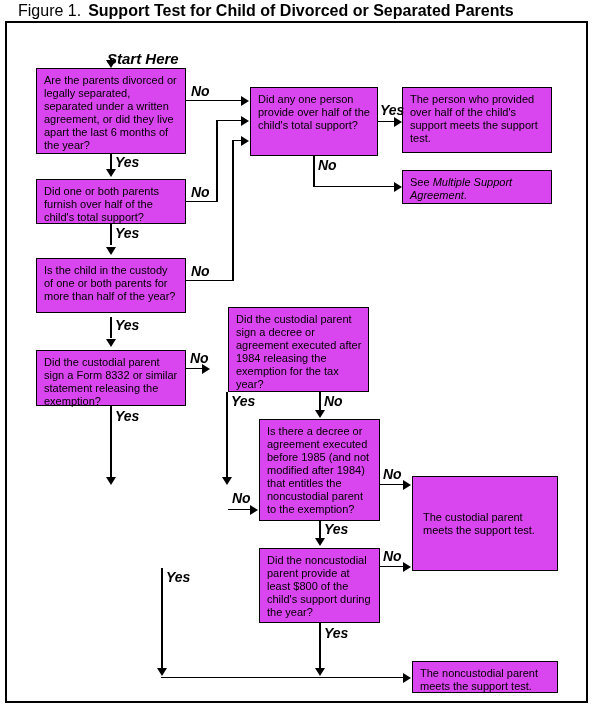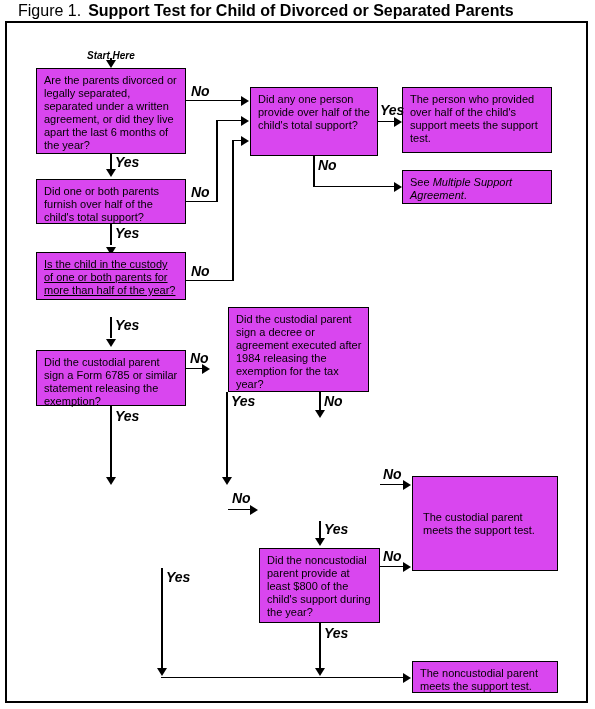--- a/index.html
+++ b/index.html
@@ -45,53 +45,54 @@
   .ar{position:absolute;width:0;height:0;z-index:4;}
   .ar-d{border-left:5px solid transparent;border-right:5px solid transparent;border-top:8px solid #000;}
   .ar-r{border-top:5px solid transparent;border-bottom:5px solid transparent;border-left:8px solid #000;}
 
   
   .elbl{
     position:absolute;font-size:14px;font-style:italic;font-weight:bold;
     line-height:11px;white-space:nowrap;z-index:6;background:transparent;
   }
   .start{
-    position:absolute;font-size:10px;font-style:italic;font-weight:bold;
-    white-space:nowrap;z-index:6;
+    position:absolute;font-size:15px;font-style:italic;font-weight:bold;
+    white-space:nowrap;z-index:6;margin-left:20px;
   }
 </style>
 </head>
 <body>
 
 <div id="figure-root">
 
   <div class="fig-title">
     <span class="lbl">Figure 1.</span><span class="txt">Support Test for Child of Divorced or Separated Parents</span>
   </div>
 
   <div class="frame"></div>
 
   <div class="start" style="left:87px;top:50px;">Start Here</div>
 
   <div class="node" style="left:36px;top:68px;width:150px;height:86px;">Are the parents divorced or legally separated, separated under a written agreement, or did they live apart the last 6 months of the year?</div>
 
   <div class="node" style="left:36px;top:179px;width:150px;height:45px;">Did one or both parents furnish over half of the child's total support?</div>
 
-  <div class="node" style="left:36px;top:252px;width:150px;height:48px;text-decoration:underline;">Is the child in the custody of one or both parents for more than half of the year?</div>
+  <div class="node" style="left:36px;top:258px;width:150px;height:55px;">Is the child in the custody of one or both parents for more than half of the year?</div>
 
-  <div class="node" style="left:36px;top:350px;width:150px;height:56px;">Did the custodial parent sign a Form 6785 or similar statement releasing the exemption?</div>
+  <div class="node" style="left:36px;top:350px;width:150px;height:56px;">Did the custodial parent sign a Form 8332 or similar statement releasing the exemption?</div>
 
   <div class="node" style="left:402px;top:87px;width:150px;height:66px;">The person who provided over half of the child's support meets the support test.</div>
 
   <div class="node" style="left:250px;top:87px;width:128px;height:69px;">Did any one person provide over half of the child's total support?</div>
 
   <div class="node" style="left:402px;top:170px;width:150px;height:34px;"><span>See </span><i>Multiple Support Agreement</i><span>.</span></div>
 
   <div class="node" style="left:228px;top:307px;width:141px;height:85px;">Did the custodial parent sign a decree or agreement executed after 1984 releasing the exemption for the tax year?</div>
 
+  <div class="node" style="left:259px;top:419px;width:121px;height:102px;">Is there a decree or agreement executed before 1985 (and not modified after 1984) that entitles the noncustodial parent to the exemption?</div>
 
 
   <div class="node" style="left:259px;top:548px;width:121px;height:75px;">Did the noncustodial parent provide at least $800 of the child's support during the year?</div>
 
   <div class="node center" style="left:412px;top:476px;width:146px;height:95px;">The custodial parent meets the support test.</div>
 
   <div class="node" style="left:412px;top:661px;width:146px;height:32px;">The noncustodial parent meets the support test.</div>
 
   <div class="ln v" style="left:110px;top:58px;height:4px;"></div>
   <div class="ar ar-d" style="left:106px;top:60px;"></div>

